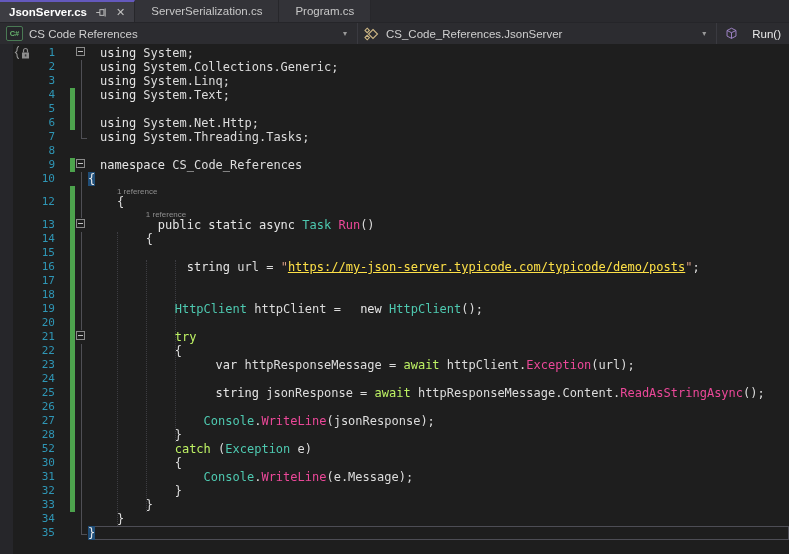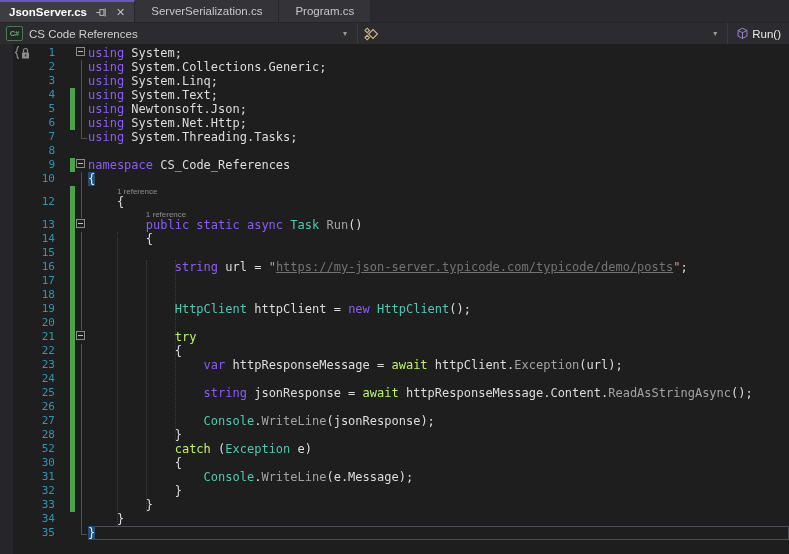--- a/index.html
+++ b/index.html
@@ -19,21 +19,21 @@
   .tabicon svg{display:block;}
   .closex{font-size:11px;color:#C0C0C0;font-weight:normal;}
 
   
   .navbar{height:22px;background:#2C2C30;display:flex;align-items:stretch;
           font-size:11.5px;color:#CFCFCF;border-top:1px solid #252529;box-sizing:border-box;}
   .navdd{display:flex;align-items:center;gap:6px;padding:0 6px;box-sizing:border-box;}
   .navdd .chev{margin-left:auto;color:#9A9A9A;font-size:8px;padding-right:4px;}
   .navdd.project{width:358px;border-right:1px solid #3A3A40;}
   .navdd.member{flex:1;border-right:1px solid #3A3A40;}
-  .runbtn{display:flex;align-items:center;gap:3px;padding:0 8px;color:#E8E8E8;}
+  .runbtn{display:flex;align-items:center;gap:14px;padding:0 8px;color:#E8E8E8;}
   .csicon{width:15px;height:13px;border:1px solid #4A7A54;color:#67B36D;background:#26262A;
           font-size:7.5px;font-weight:bold;display:flex;align-items:center;justify-content:center;
           border-radius:2px;}
 
   
   .editor{position:relative;height:510px;background:#1E1E1E;overflow:hidden;}
   .editor::before{content:"";position:absolute;left:0;top:0;bottom:0;width:13px;background:#26262A;}
   .docicon{position:absolute;left:13px;top:1px;width:18px;height:15px;z-index:3;}
   .rows{position:absolute;left:0;top:2px;right:0;z-index:2;}
   .row{display:flex;height:14px;align-items:stretch;}
@@ -48,26 +48,26 @@
   .out.line::before{content:"";position:absolute;left:7px;top:0;bottom:0;width:1px;background:#4F4F55;}
   .out.end::before{content:"";position:absolute;left:7px;top:0;height:8px;width:1px;background:#4F4F55;}
   .out.end::after{content:"";position:absolute;left:7px;top:8px;width:6px;height:1px;background:#4F4F55;}
   .out.box::before{content:"";position:absolute;left:2px;top:1px;width:9px;height:9px;
                    border:1px solid #8A8A8A;background:#1E1E1E;box-sizing:border-box;}
   .out.box::after{content:"";position:absolute;left:4px;top:5px;width:5px;height:1px;background:#C0C0C0;}
   .code{flex:1;white-space:pre;font:12px/14px "DejaVu Sans Mono",monospace;color:#DCDCDC;}
   .lensrow .code{line-height:9px;}
   .row.caret .code{box-shadow:inset 0 0 0 1px #4D4D55;}
 
-  .t-kw{color:#8b5cf6;}
+  .t-kw{color:#e5e5e5;margin-left:12px;}
   .t-ctrl{color:#bef264;}
   .t-type{color:#4EC9B0;}
-  .t-method{color:#a3a3a3;}
+  .t-method{color:#ec4899;}
   .t-str{color:#D69D85;}
-  .t-strlink{color:#737373;text-decoration:underline;}
+  .t-strlink{color:#fde047;text-decoration:underline;}
   .t-id{color:#DCDCDC;}
   .t-p{color:#DCDCDC;}
   .t-bhl{color:#E8E8E8;background:var(--bracehl,#204E78);}
   .t-pad{}
   .t-lens{font:8px "Liberation Sans",sans-serif;color:#8F8F8F;}
 
   .guide{position:absolute;width:0;border-left:1px dotted #3D3D42;z-index:1;}
 </style>
 </head>
 <body>
@@ -102,20 +102,21 @@
       <span class="chev">▾</span>
     </div>
     <div class="navdd member">
       <span style="display:inline-flex;">
         <svg width="16" height="14" viewBox="0 0 16 14" fill="none" stroke="#CDB684" stroke-width="1.1">
           <path d="M9 2.5L13.5 7 9 11.5 4.5 7z"></path>
           <path d="M3.2 1.2L5.4 3.4 3.2 5.6 1 3.4z"></path>
           <path d="M3.2 8.4L5.4 10.6 3.2 12.8 1 10.6z"></path>
         </svg>
       </span>
+      <span>CS_Code_References.JsonServer</span>
       <span class="chev">▾</span>
     </div>
     <div class="runbtn">
       <span style="display:inline-flex;">
         <svg width="13" height="13" viewBox="0 0 16 16" fill="none" stroke="#A98BD3" stroke-width="1.1">
           <path d="M8 1.5l5.5 2.8L8 7 2.5 4.3z"></path>
           <path d="M2.5 4.3v6.9L8 14l5.5-2.8V4.3"></path>
           <path d="M8 7v7"></path>
         </svg>
       </span>
@@ -164,21 +165,20 @@
           <div class="ln">4</div>
           <div class="chg on"></div>
           <div class="out line"></div>
           <div class="code"><span class="t-kw">using</span><span class="t-id"> System.Text</span><span class="t-p">;</span></div>
         </div>
         <div class="row">
           <div class="gm"></div>
           <div class="ln">5</div>
           <div class="chg on"></div>
           <div class="out line"></div>
-          <div class="code"><span class="t-kw">using</span><span class="t-id"> Newtonsoft.Json</span><span class="t-p">;</span></div>
         </div>
         <div class="row">
           <div class="gm"></div>
           <div class="ln">6</div>
           <div class="chg on"></div>
           <div class="out line"></div>
           <div class="code"><span class="t-kw">using</span><span class="t-id"> System.Net.Http</span><span class="t-p">;</span></div>
         </div>
         <div class="row">
           <div class="gm"></div>

